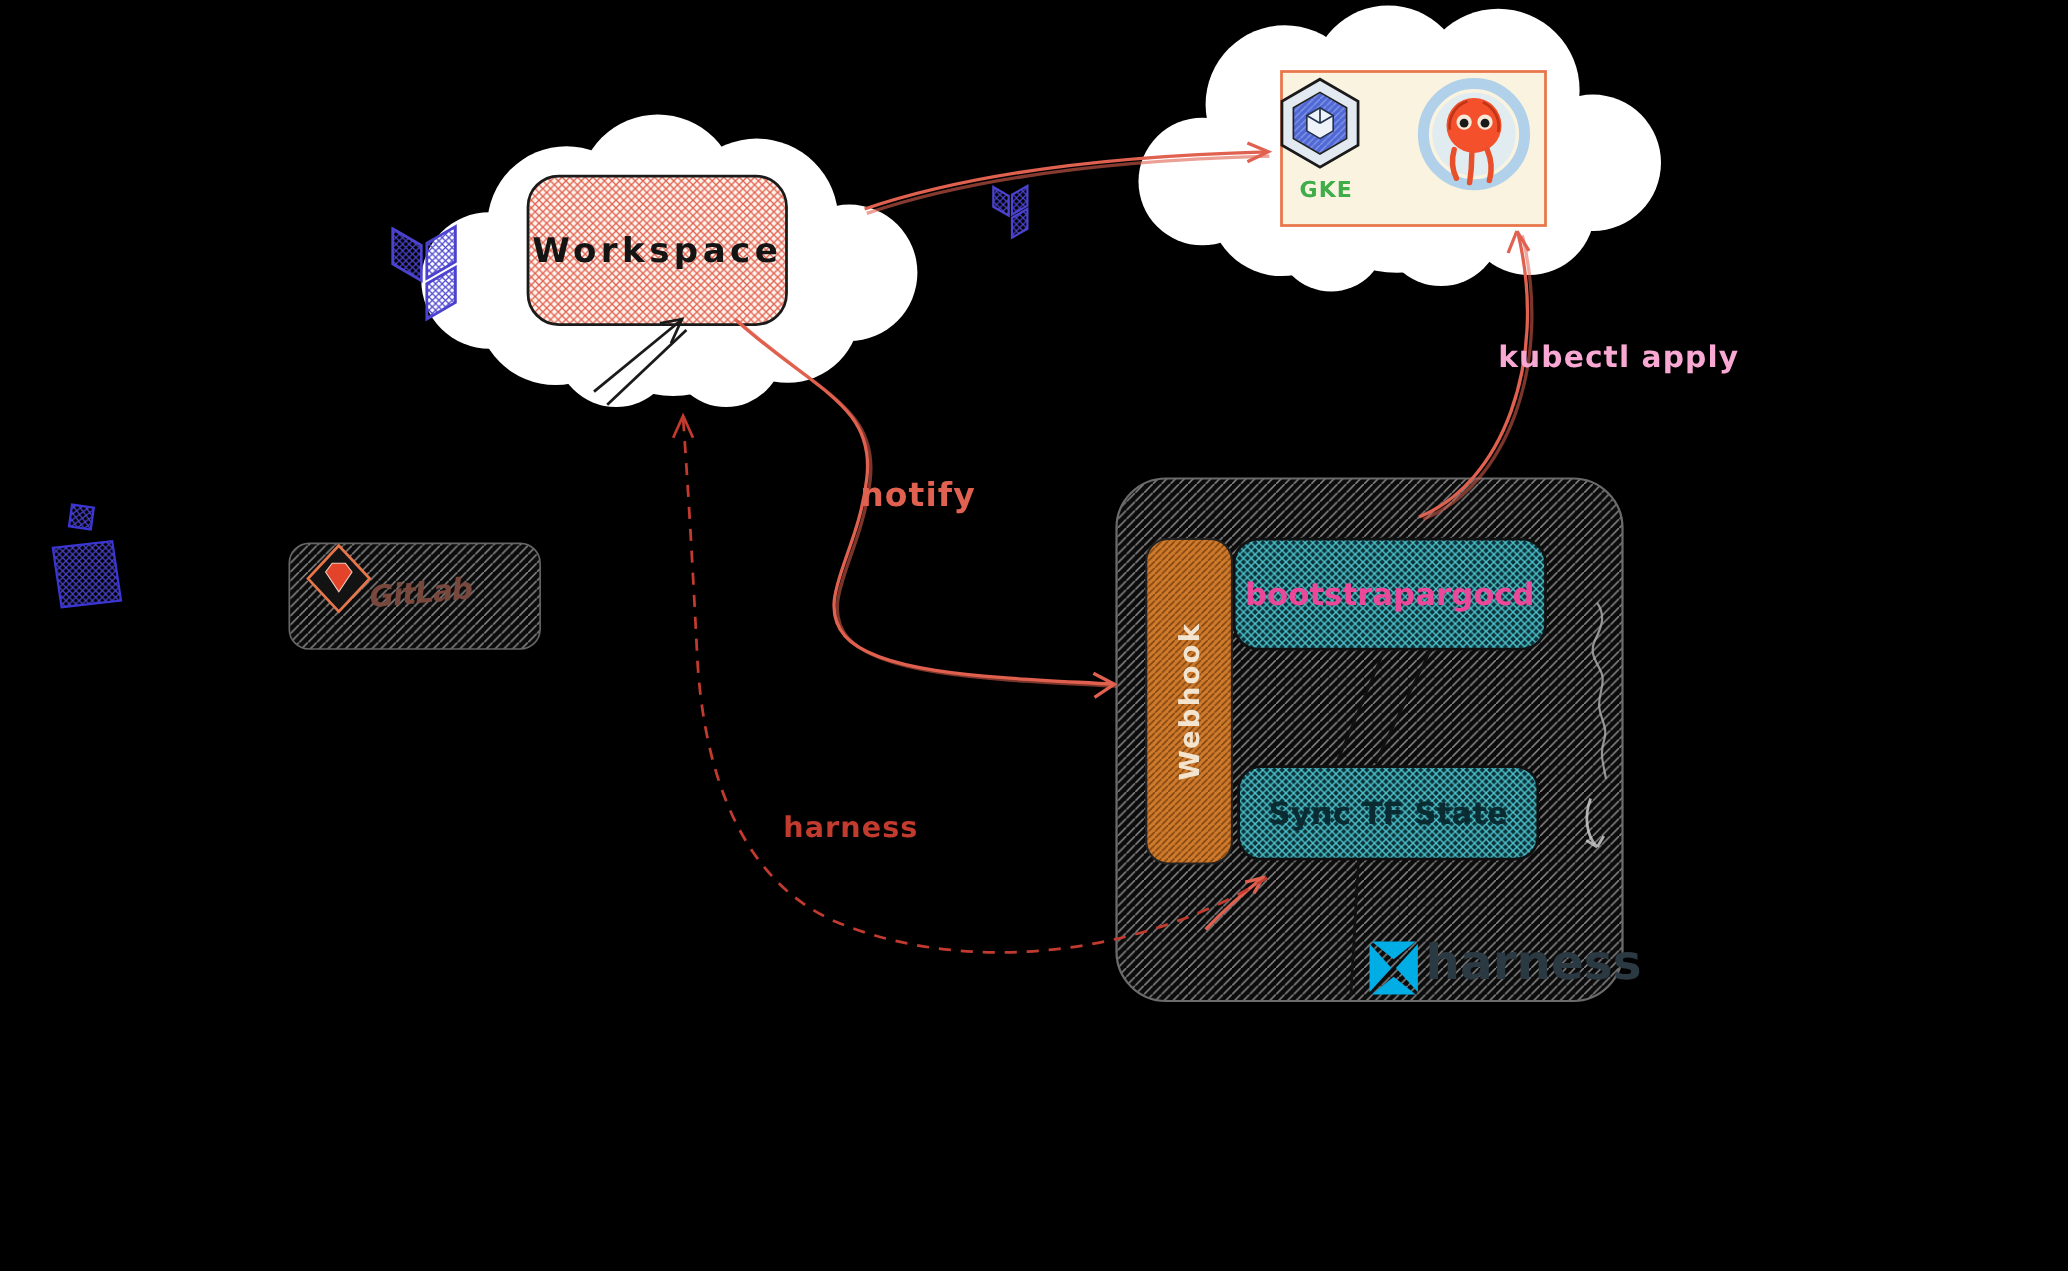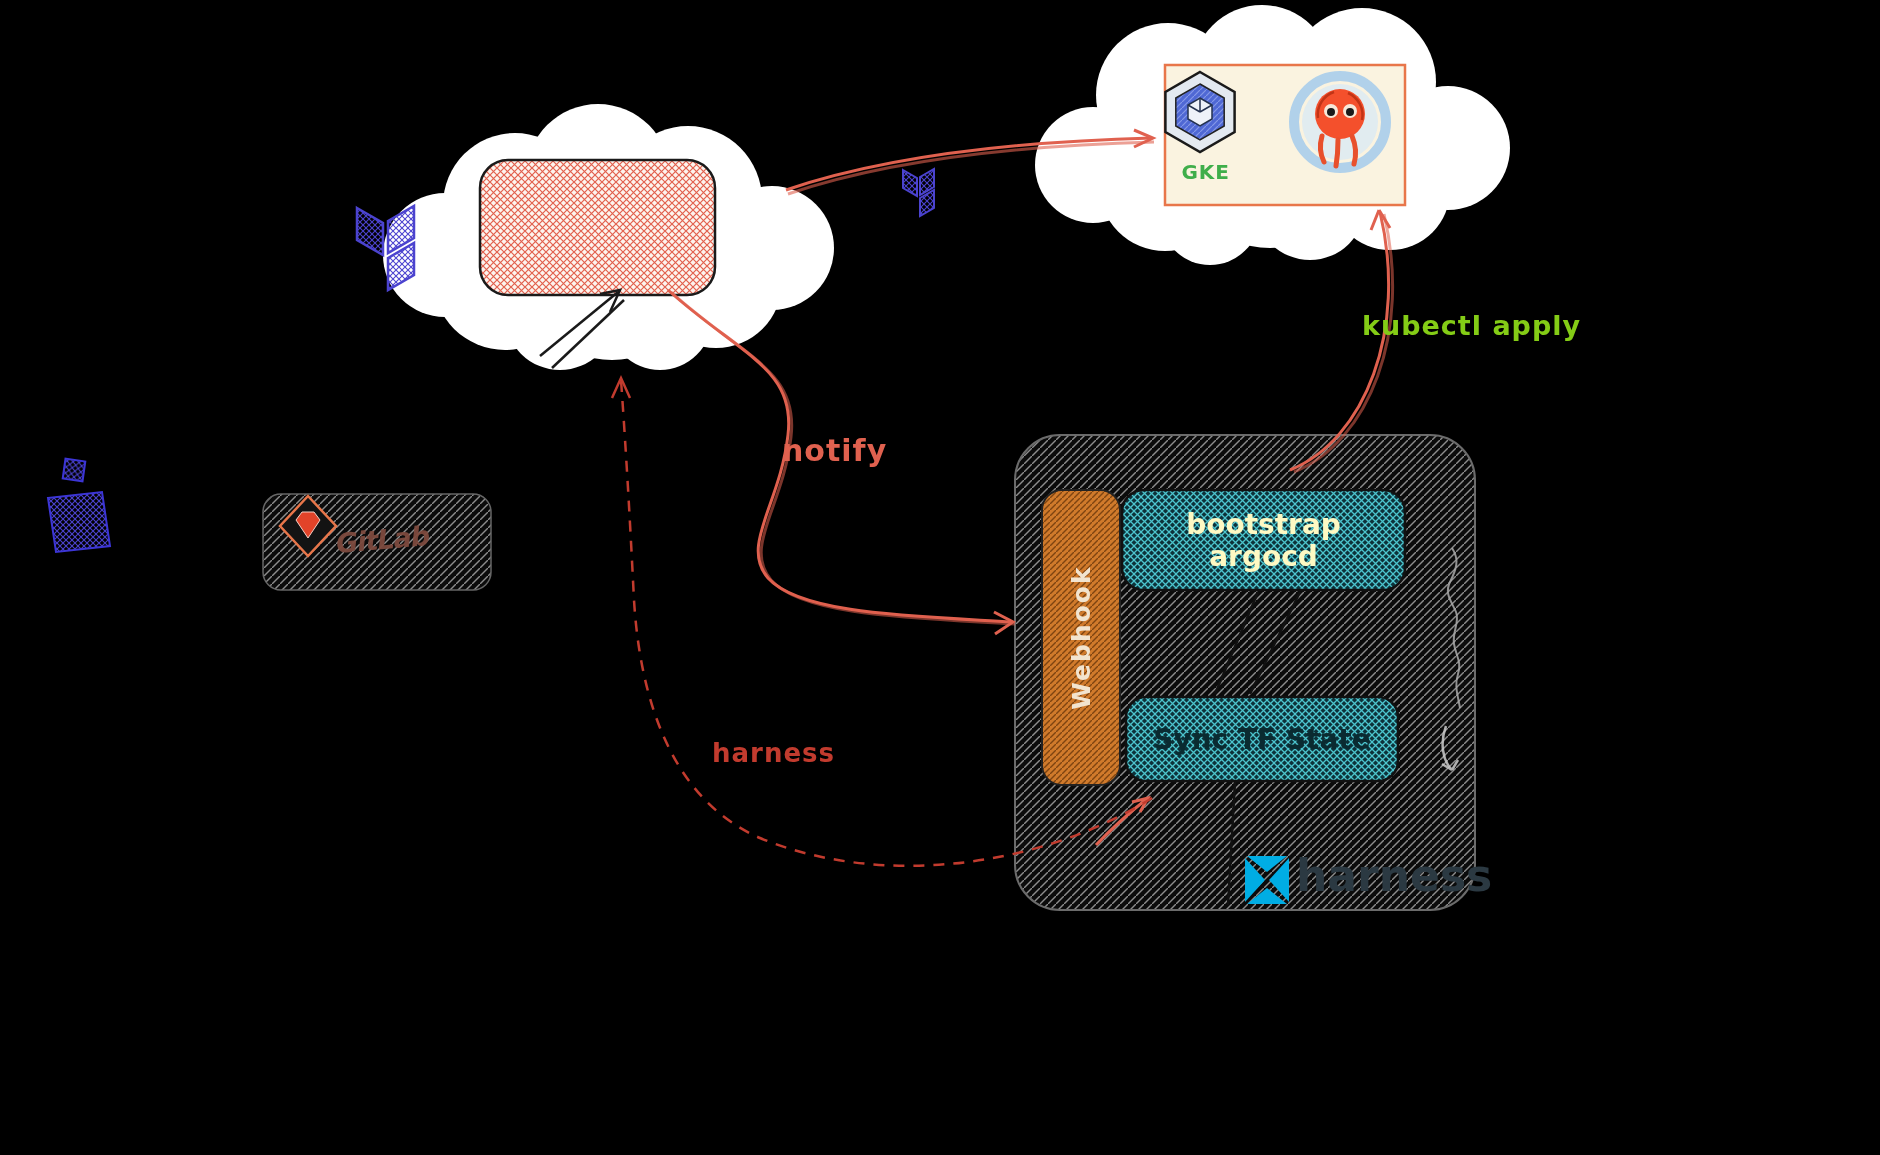--- a/index.html
+++ b/index.html
@@ -5,29 +5,29 @@
   html,body{margin:0;padding:0;background:#000;}
   #stage{position:relative;width:1880px;height:1155px;background:#000;overflow:hidden;
          font-family:"DejaVu Sans",sans-serif;}
   #shapes{position:absolute;left:0;top:0;}
   .lbl{position:absolute;font-weight:600;white-space:nowrap;}
   #workspace-label{left:480px;top:162px;width:235px;height:132px;display:flex;
     align-items:center;justify-content:center;font-size:31px;letter-spacing:4px;color:#141414;}
   #gke-label{left:1174px;top:160px;width:56px;text-align:right;font-size:20px;
     color:#3fae4a;letter-spacing:1px;}
   #notify-label{left:782px;top:408px;font-size:30px;color:#e0614f;letter-spacing:1px;margin-top:25px;}
-  #kubectl-label{left:1362px;top:310px;font-size:27px;color:#84cc16;letter-spacing:1px;}
+  #kubectl-label{left:1362px;top:310px;font-size:27px;color:#f9a8d4;letter-spacing:1px;}
   #backend-label{left:712px;top:738px;font-size:26px;color:#c23b2e;letter-spacing:1px;}
   #webhook-label{left:1042px;top:490px;width:78px;height:295px;display:flex;
     align-items:center;justify-content:center;}
   #webhook-label span{transform:rotate(-90deg);color:#f2e4cf;font-size:25px;
     letter-spacing:2px;white-space:nowrap;font-weight:600;}
   #bootstrap-label{left:1122px;top:492px;width:283px;height:98px;display:flex;
-    flex-direction:column;align-items:center;justify-content:center;font-size:28px;
-    color:#fef9c3;line-height:1.15;}
+    align-items:center;justify-content:center;font-size:28px;
+    color:#ec4899;line-height:1.15;}
   #sync-label{left:1126px;top:697px;width:272px;height:84px;display:flex;
     align-items:center;justify-content:center;font-size:28px;color:#0a2b31;}
   #harness-label{left:1296px;top:850px;font-size:44px;font-weight:700;color:#2b3942;}
   #gitlab-label{left:336px;top:524px;font-size:27px;font-style:italic;color:#7d4a3e;
     transform:rotate(-5deg);letter-spacing:-1px;opacity:.95;}
 </style>
 </head>
 <body>
 
 <div id="stage">
@@ -203,20 +203,21 @@
     <path d="M1132,802 L1148,798 L1140,812"></path>
   </g>
 
   <g stroke="#c23b2e" stroke-width="2.5" fill="none">
     <path d="M1152,798 C1040,868 880,888 760,838 C672,800 640,700 634,600
              C630,520 626,450 621,380" stroke-dasharray="11 9"></path>
     <path d="M612,398 L621,378 L630,398"></path>
   </g>
 </svg>
 
+<div class="lbl" id="workspace-label">Workspace</div>
 
 <div class="lbl" id="gke-label">GKE</div>
 
 <div class="lbl" id="notify-label">notify</div>
 
 <div class="lbl" id="kubectl-label">kubectl apply</div>
 
 <div class="lbl" id="backend-label">harness</div>
 
 <div class="lbl" id="webhook-label">

